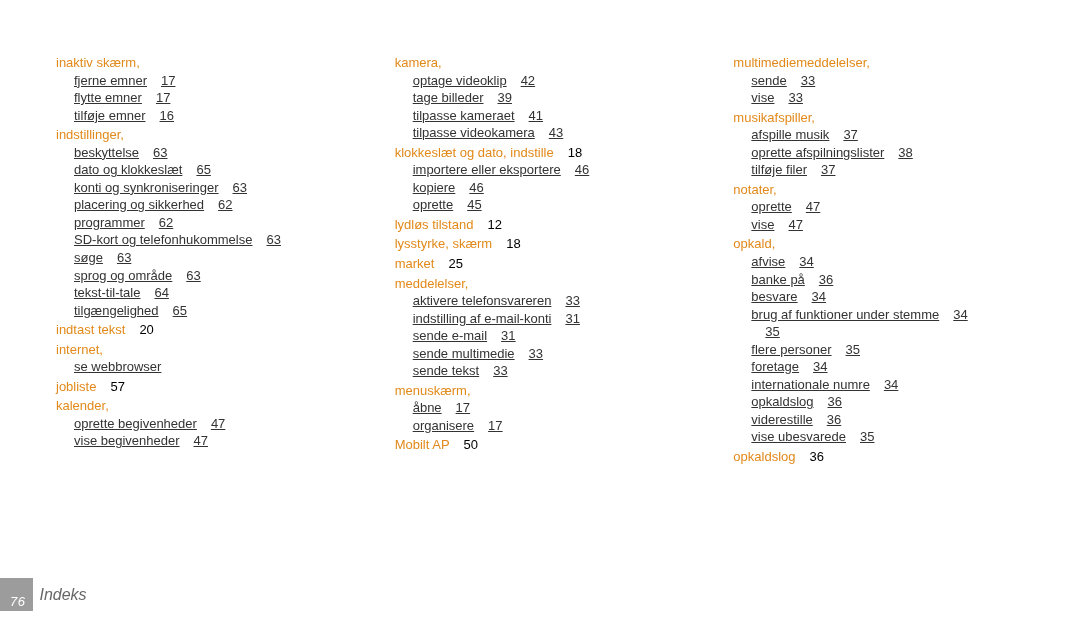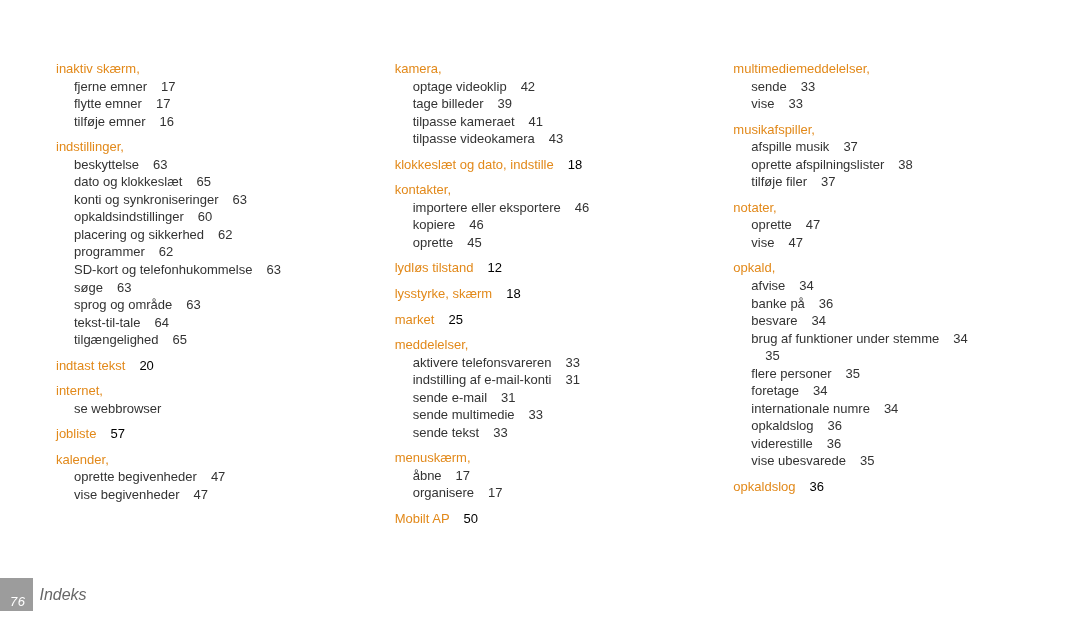--- a/index.html
+++ b/index.html
@@ -18,30 +18,30 @@
     display: flex;
     gap: 48px;
   }
   .col {
     flex: 1;
     line-height: 1.35;
   }
   .heading {
     color: #e2891a;
     font-weight: 400;
-    margin-top: 8px;
+    margin-top: 2px;
   }
   .heading.inline .pg {
     color: #000000;
     margin-left: 14px;
   }
   .sub {
     padding-left: 18px;
   }
-  .entry { white-space: nowrap; display: flex; }
+  .entry { white-space: nowrap; display: flex; text-decoration: underline; }
   .entry .lbl { }
   .entry .pg { margin-left: 14px; }
   .footer {
     position: absolute;
     left: 0;
     bottom: 18px;
     display: flex;
     align-items: center;
   }
   .page-badge {
@@ -89,24 +89,20 @@
         </div>
       <div class="entry">
           <span class="lbl">dato og klokkeslæt</span>
           <span class="pg">65</span>
         </div>
       <div class="entry">
           <span class="lbl">konti og synkroniseringer</span>
           <span class="pg">63</span>
         </div>
       <div class="entry">
-          <span class="lbl">opkaldsindstillinger</span>
-          <span class="pg">60</span>
-        </div>
-      <div class="entry">
           <span class="lbl">placering og sikkerhed</span>
           <span class="pg">62</span>
         </div>
       <div class="entry">
           <span class="lbl">programmer</span>
           <span class="pg">62</span>
         </div>
       <div class="entry">
           <span class="lbl">SD-kort og telefonhukommelse</span>
           <span class="pg">63</span>
@@ -169,21 +165,20 @@
           <span class="pg">41</span>
         </div>
       <div class="entry">
           <span class="lbl">tilpasse videokamera</span>
           <span class="pg">43</span>
         </div>
     </div>
 
     <div class="heading inline"><span>klokkeslæt og dato, indstille</span><span class="pg">18</span></div>
 
-    <div class="heading">kontakter,</div>
     <div class="sub">
       <div class="entry">
           <span class="lbl">importere eller eksportere</span>
           <span class="pg">46</span>
         </div>
       <div class="entry">
           <span class="lbl">kopiere</span>
           <span class="pg">46</span>
         </div>
       <div class="entry">

